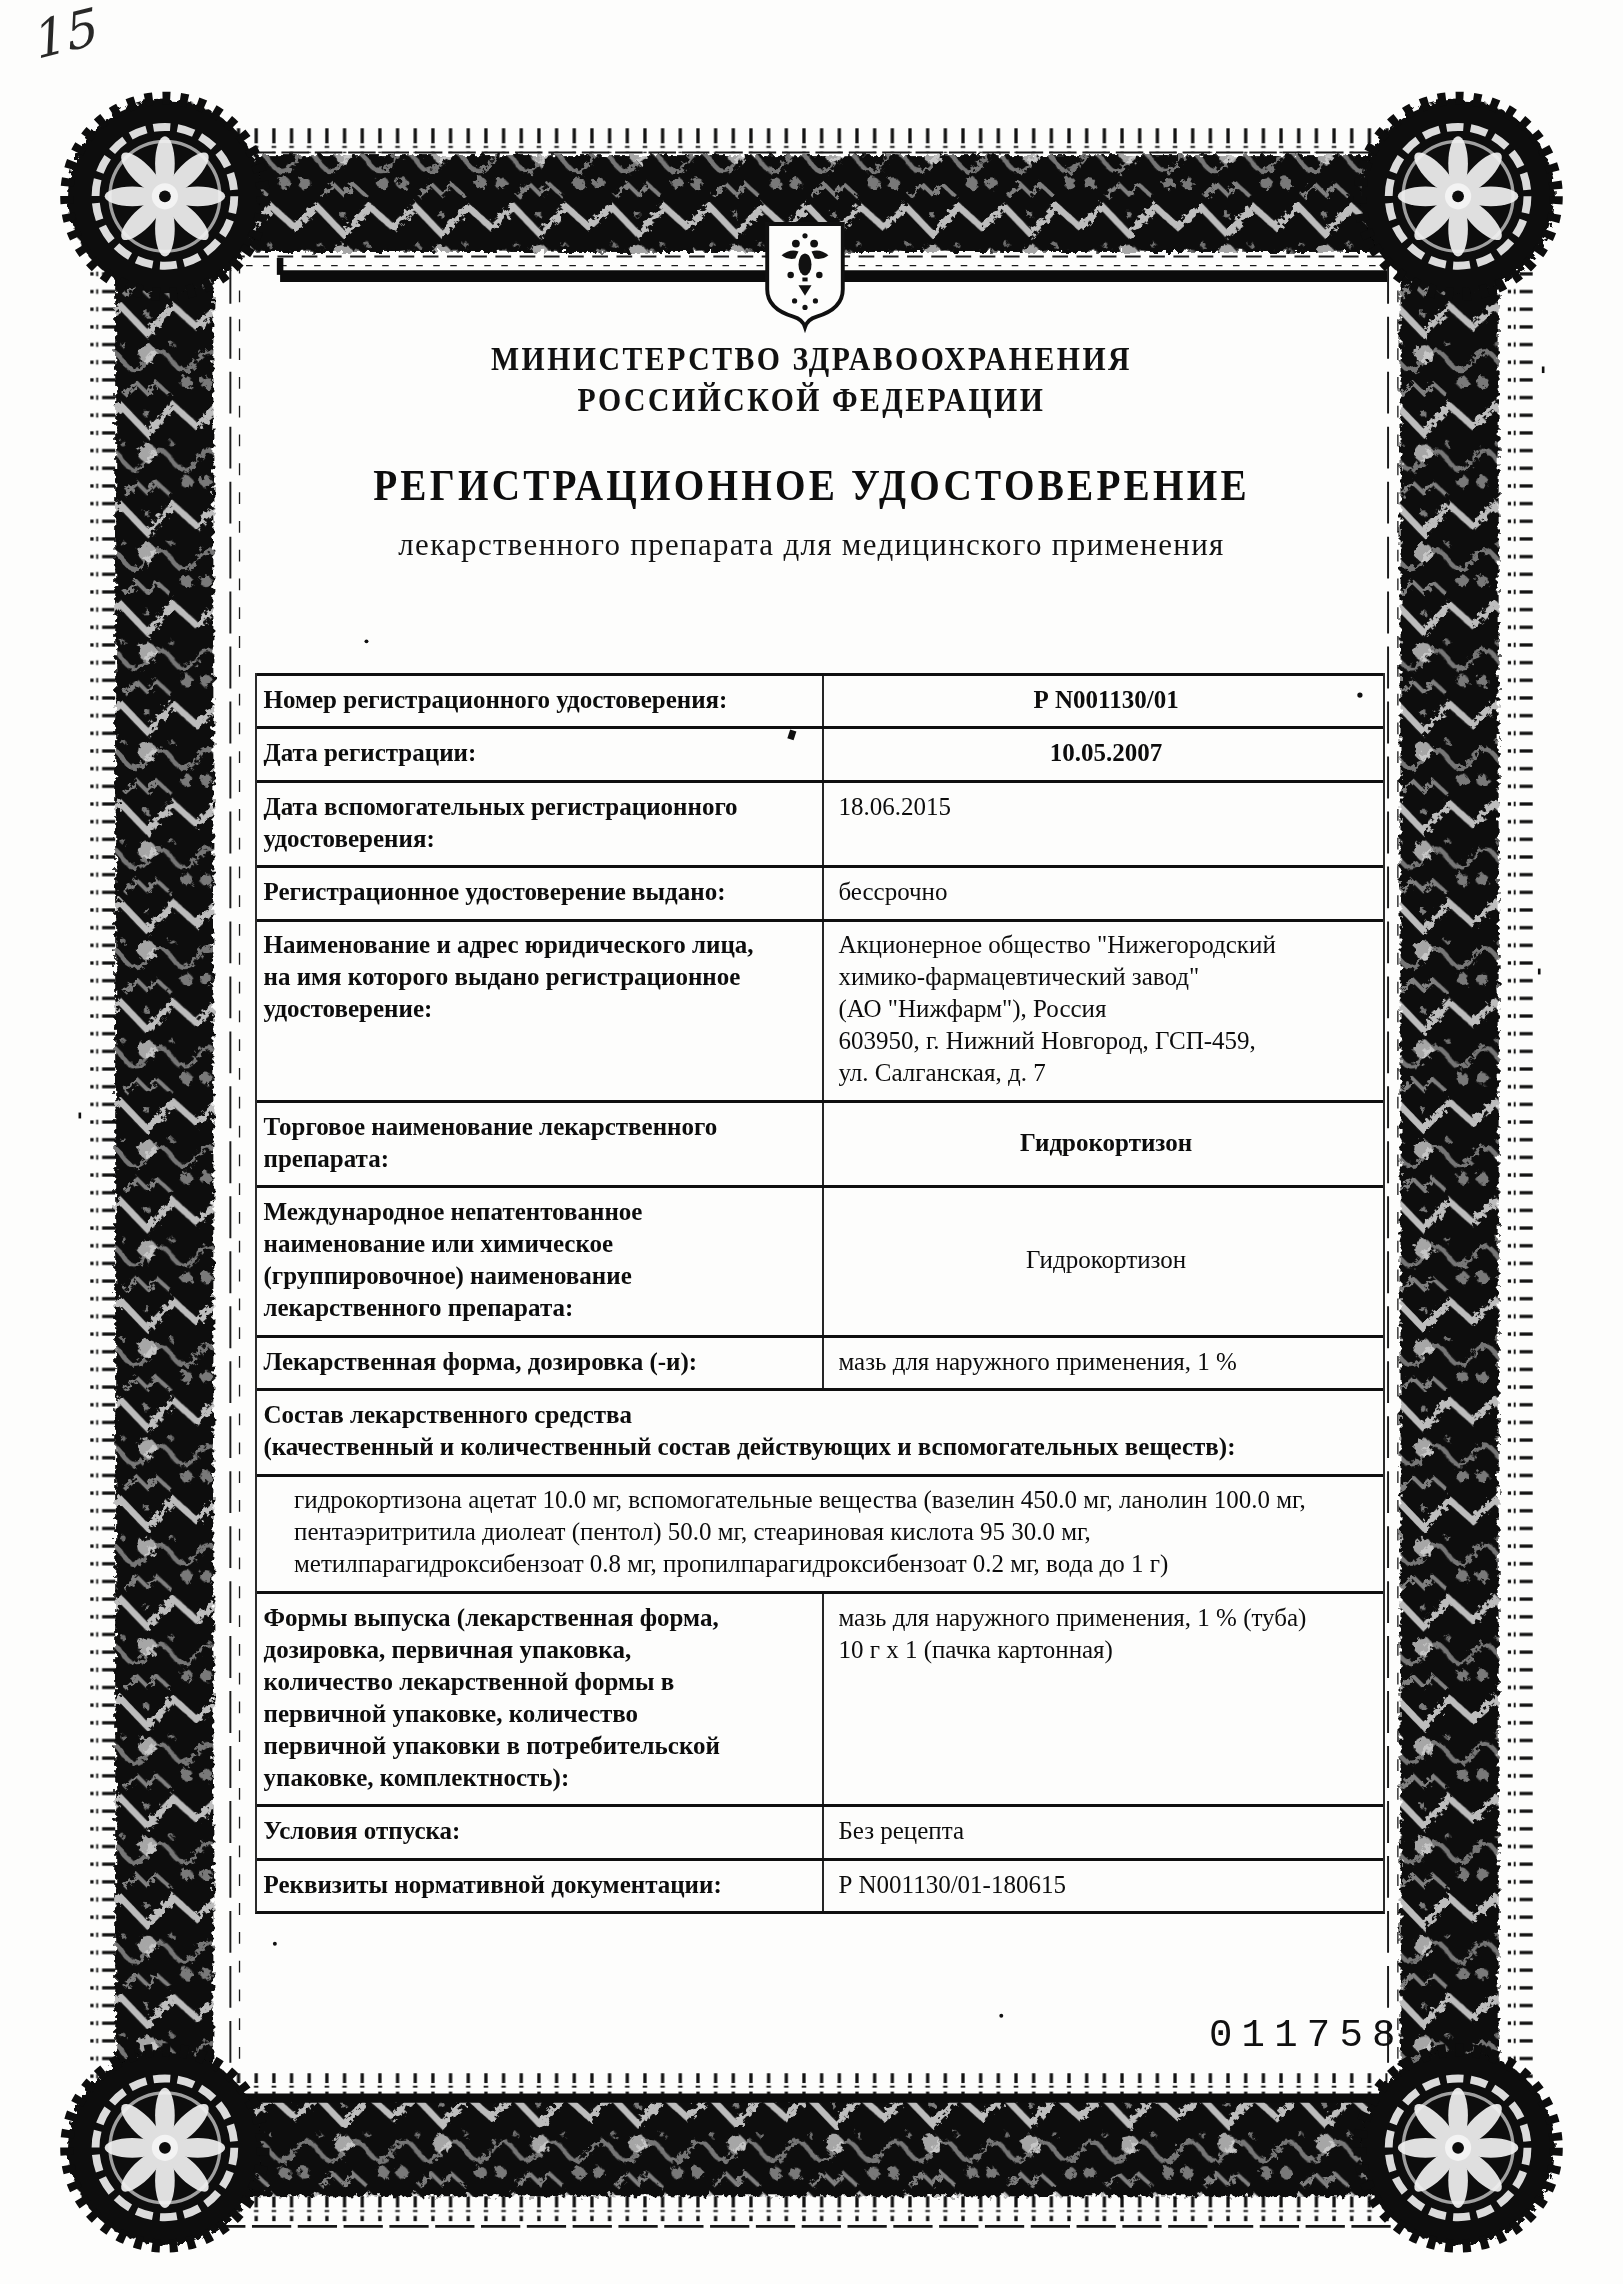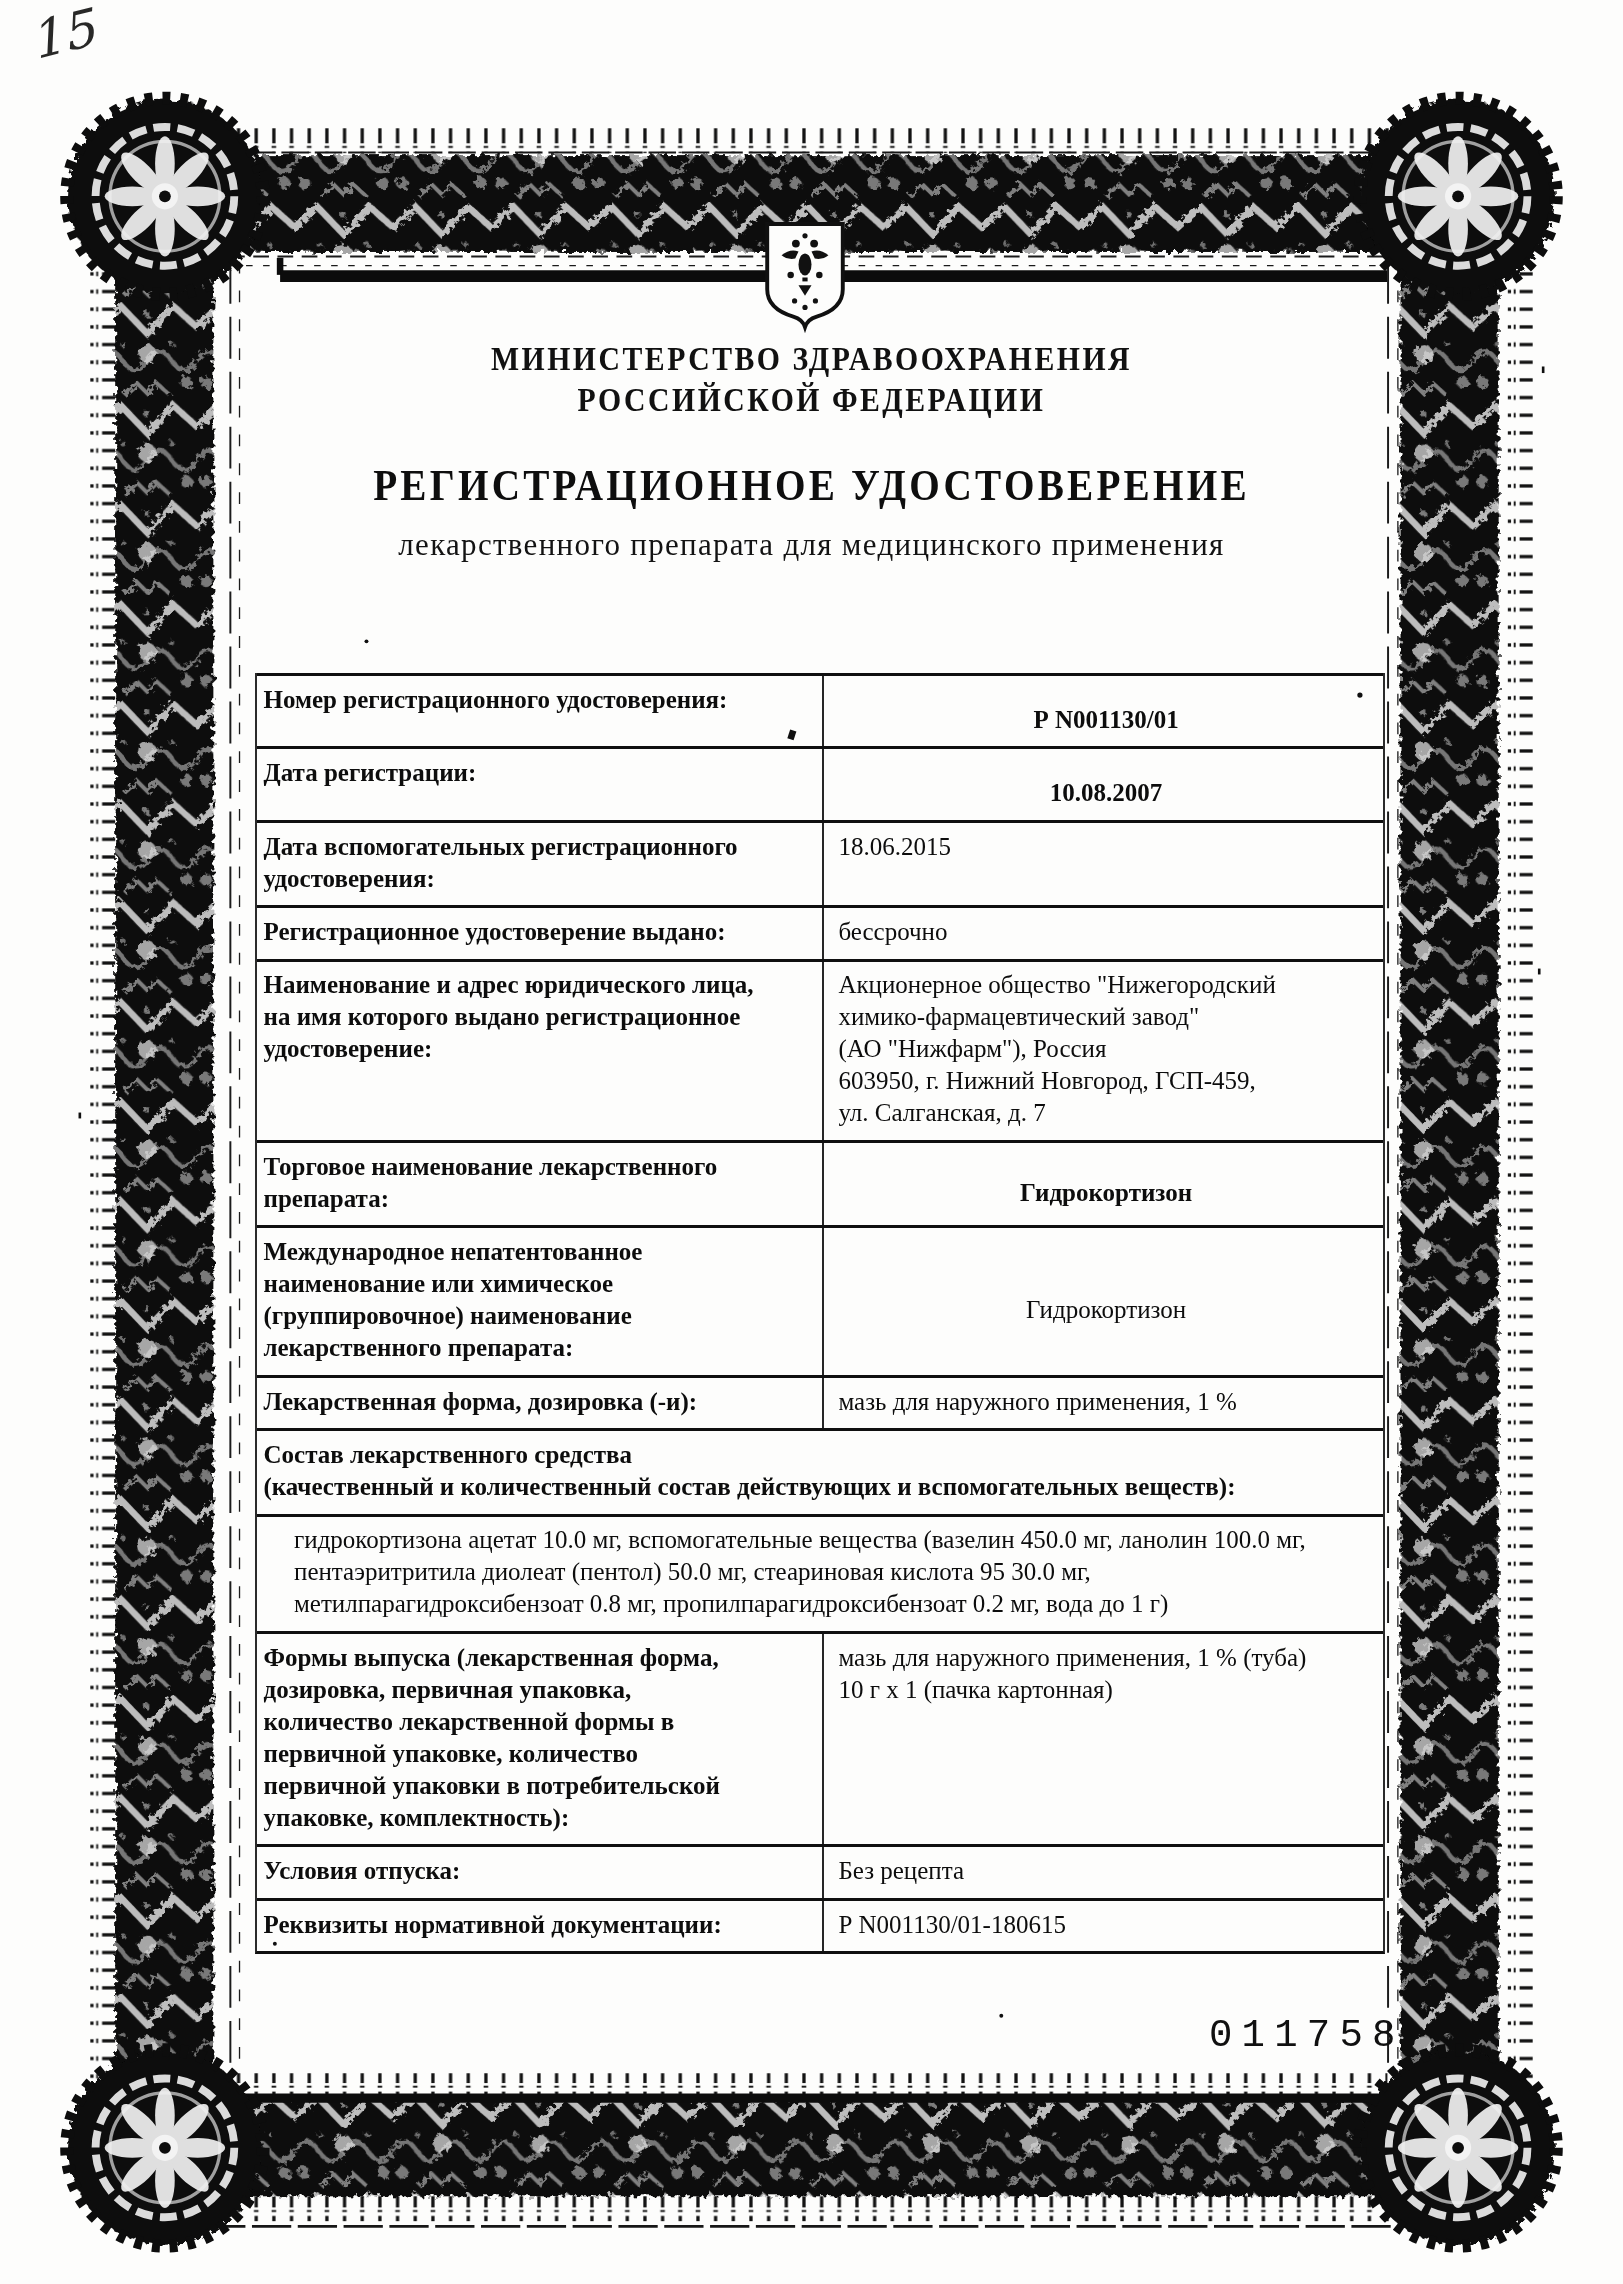--- a/index.html
+++ b/index.html
@@ -40,21 +40,21 @@
     font-size:25px; line-height:32px; box-sizing:border-box;
     border-left:2px solid #2b2b2b; border-right:2px solid #2b2b2b;
     border-bottom:3.9px solid #101010;
   }
   .t-row { display:flex; border-top:3.9px solid #101010; }
   .t-cell { box-sizing:border-box; white-space:pre-line; padding:7.9px 9.2px 10.5px 6.5px; }
   .t-label { width:567px; border-right:2px solid #262626; font-weight:bold; }
   .t-value { flex:1; padding-left:14.4px; }
   .t-full  { width:100%; font-weight:bold; }
   .t-full.regular { font-weight:normal;padding-left:37px; }
-  .vc { display:flex; align-items:center; justify-content:center; text-align:center;margin-top:20px; }
+  .vc { display:flex; align-items:center; justify-content:center; text-align:center; }
   .bold { font-weight:bold; }
 
   .serial {
     position:absolute; left:1209px; top:2014px;
     font-family:"Liberation Mono","DejaVu Sans Mono",monospace;
     font-size:39px; letter-spacing:9.2px; color:#101010;
   }
 </style>
 </head>
 <body>
@@ -178,21 +178,21 @@
 
   <div class="reg-table">
 
     <div class="t-row">
       <div class="t-cell t-label">Номер регистрационного удостоверения:</div>
       <div class="t-cell t-value vc bold">Р N001130/01</div>
     </div>
 
     <div class="t-row">
       <div class="t-cell t-label">Дата регистрации:</div>
-      <div class="t-cell t-value vc bold">10.08.2007</div>
+      <div class="t-cell t-value vc bold">10.05.2007</div>
     </div>
 
     <div class="t-row">
       <div class="t-cell t-label">Дата вспомогательных регистрационного
 удостоверения:</div>
       <div class="t-cell t-value">18.06.2015</div>
     </div>
 
     <div class="t-row">
       <div class="t-cell t-label">Регистрационное удостоверение выдано:</div>

